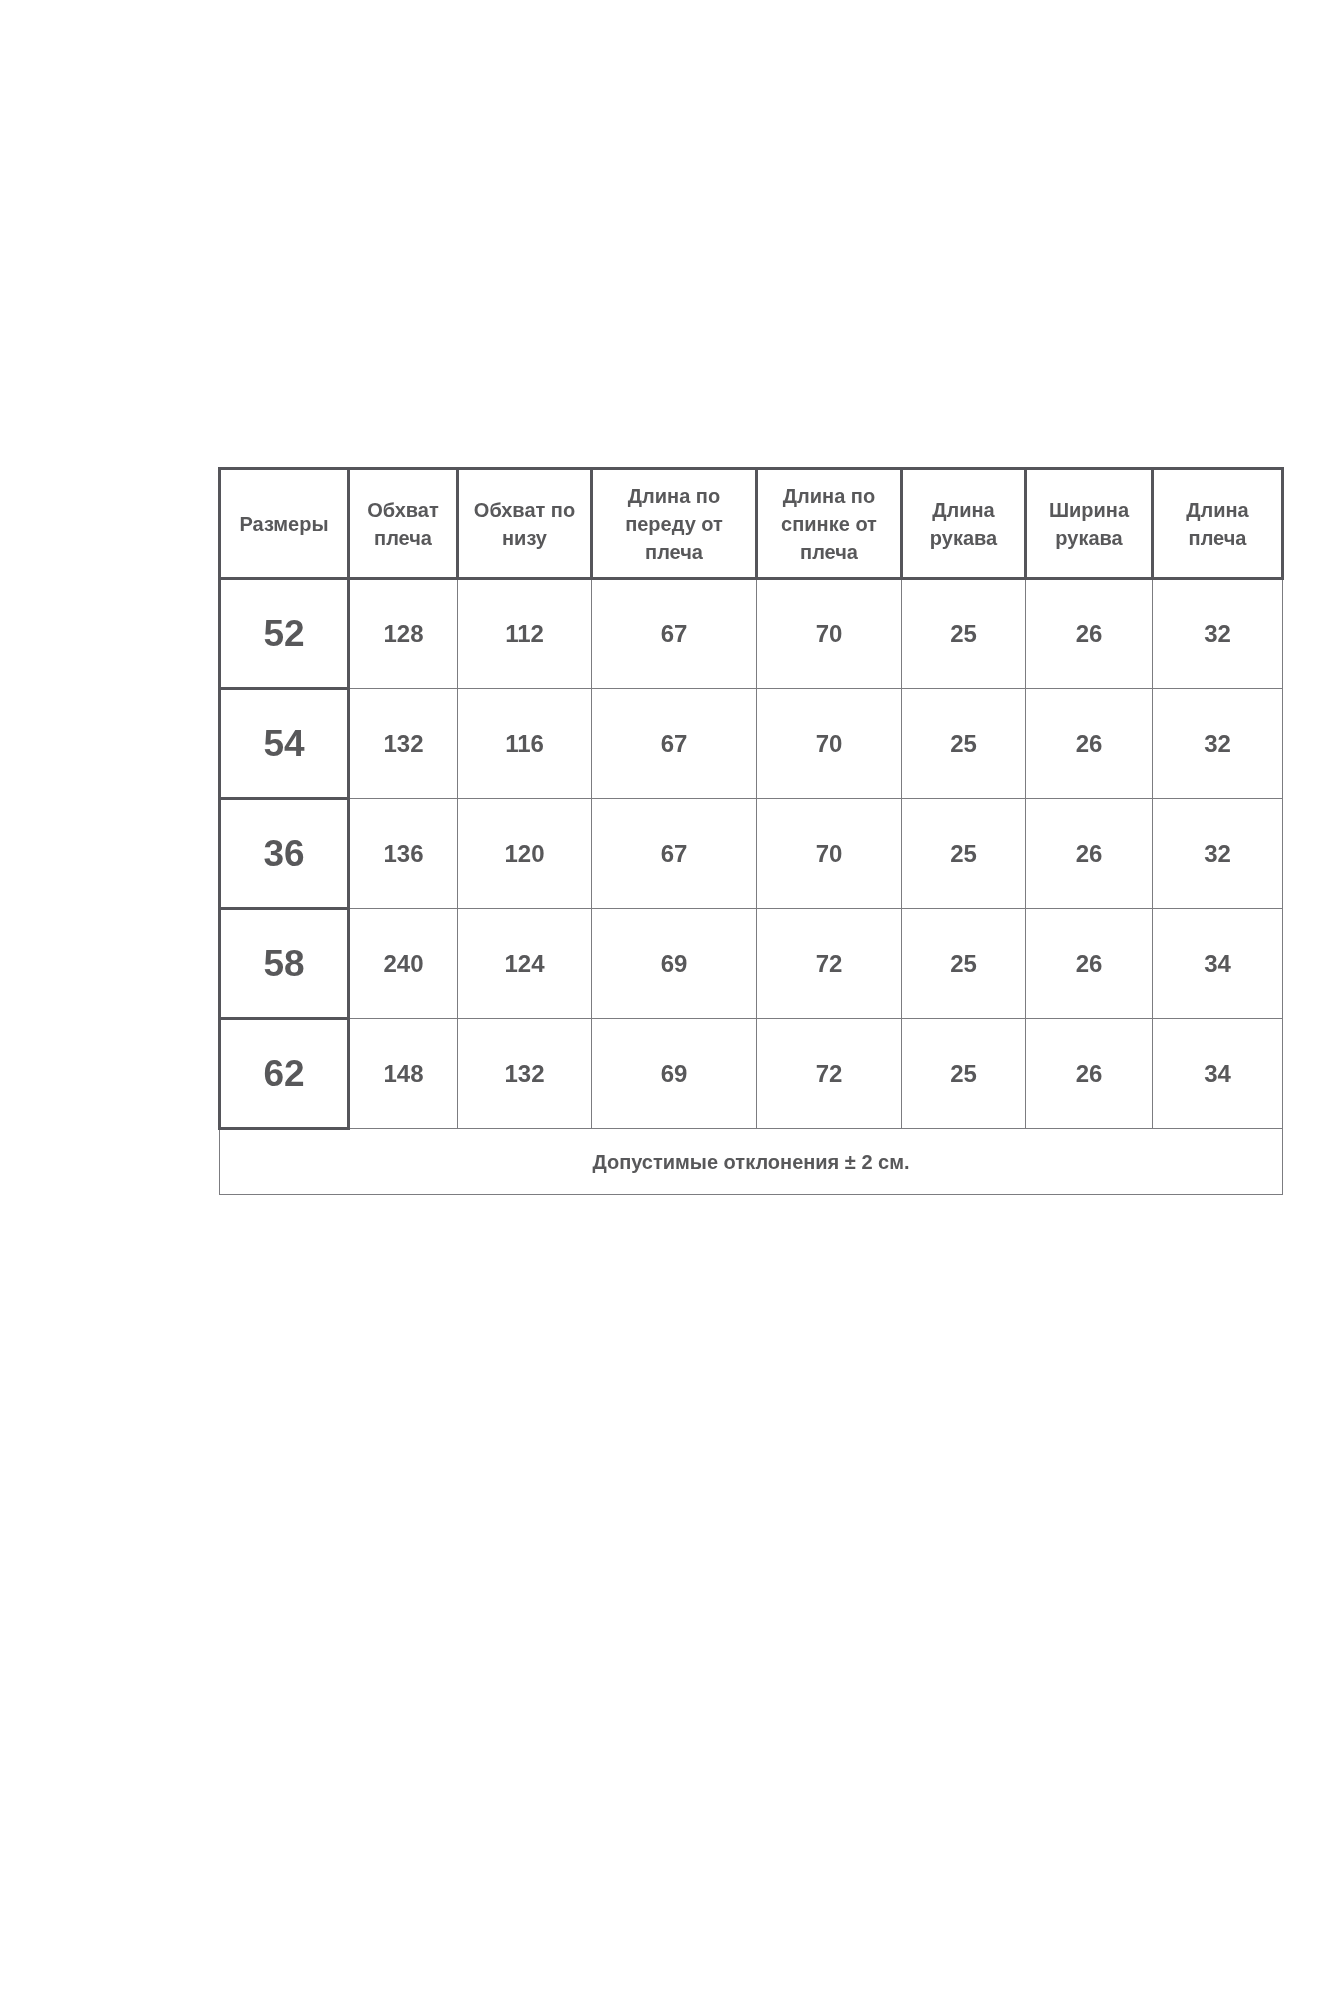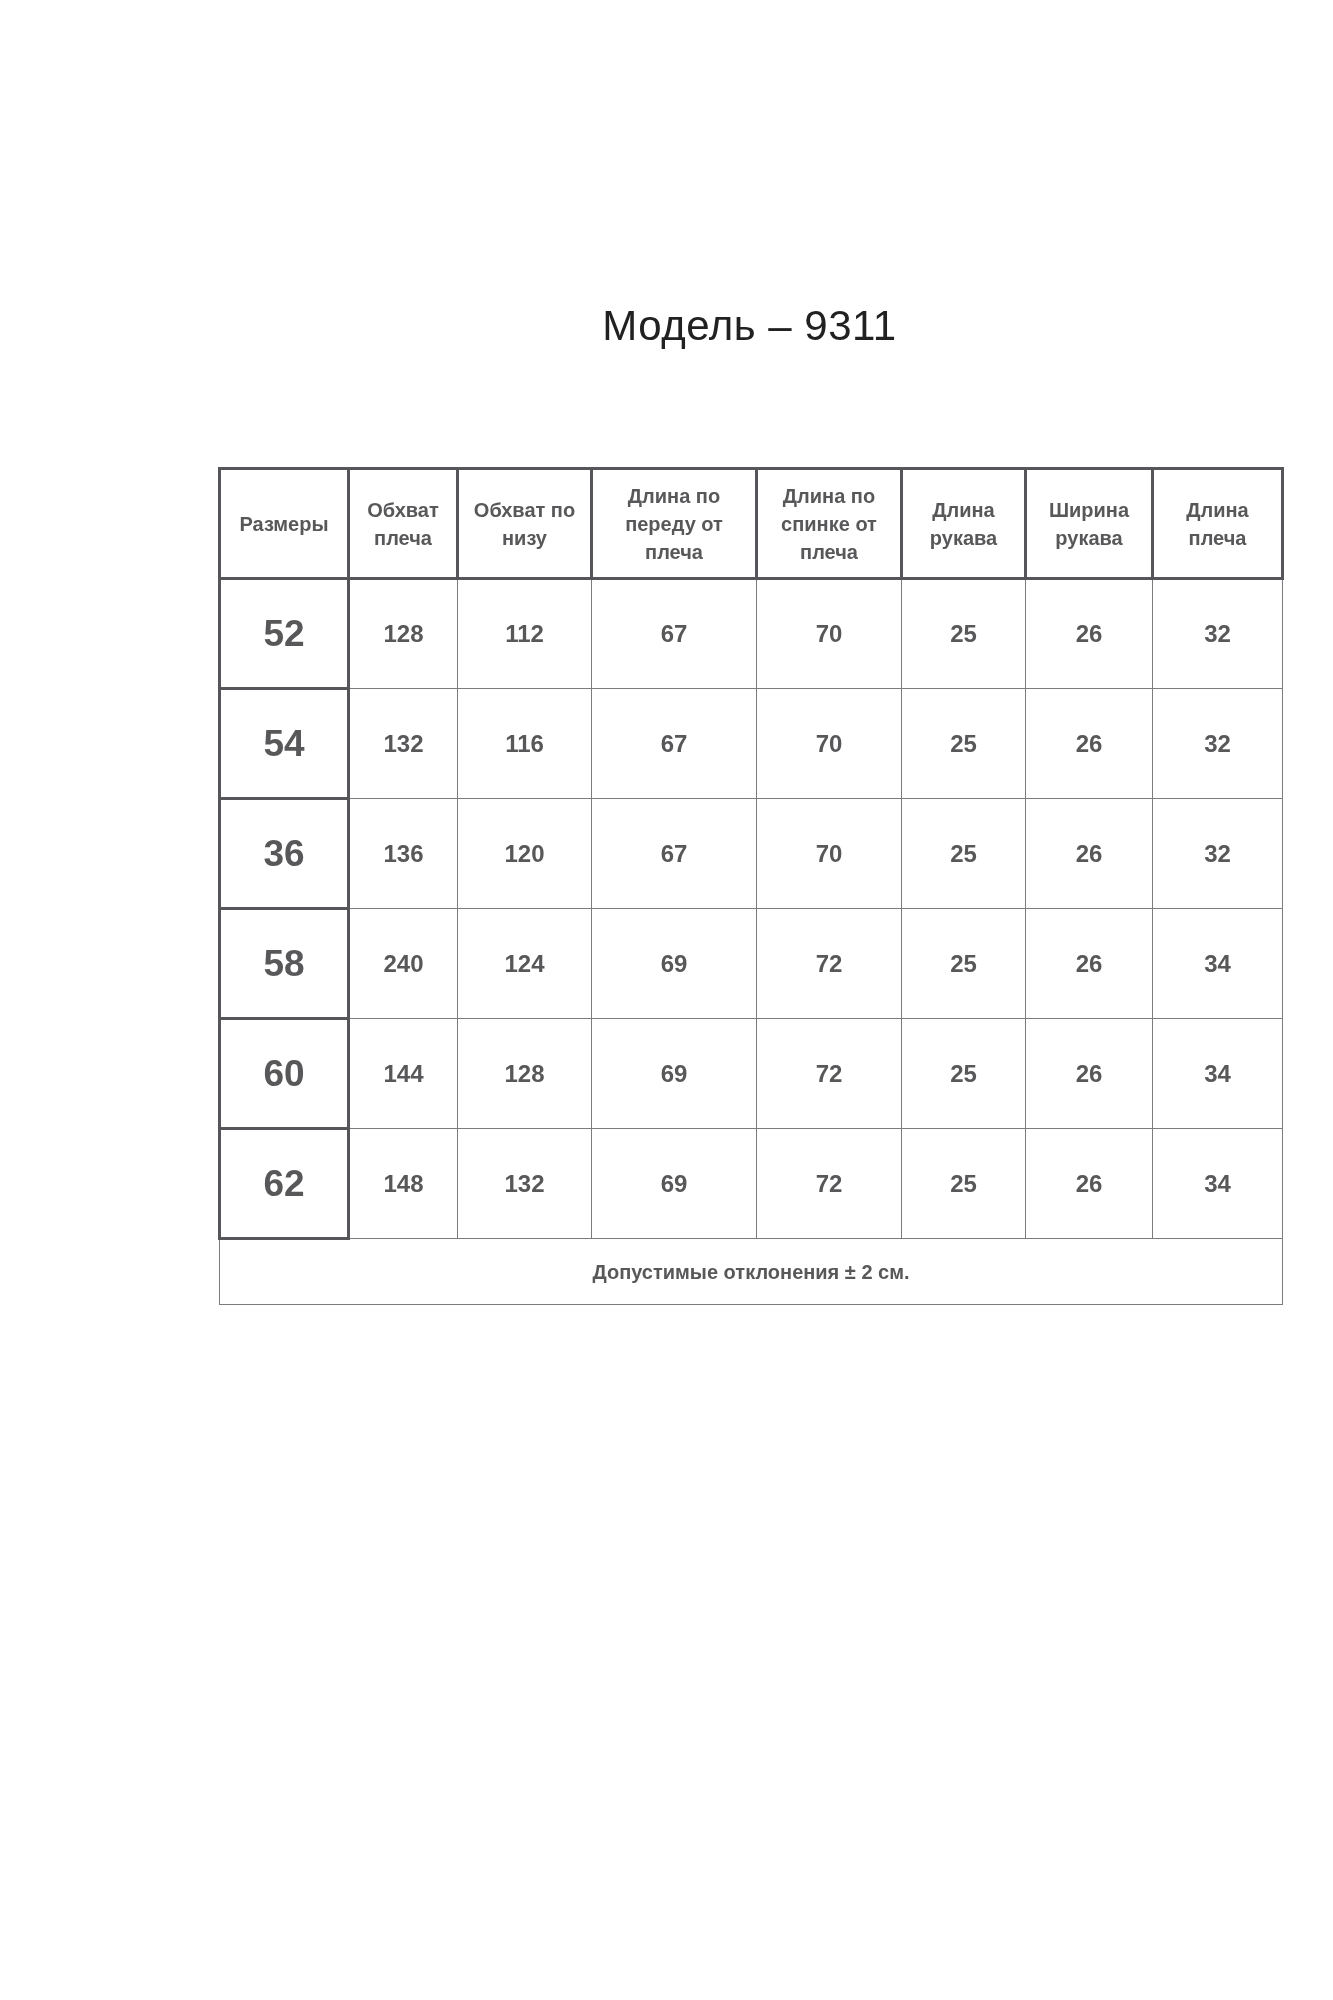--- a/index.html
+++ b/index.html
@@ -92,21 +92,20 @@
     border: 1.5px solid var(--border-thin);
     font-size: 20px;
     font-weight: 700;
     color: var(--text-color);
   }
 </style>
 </head>
 <body>
 
 <div class="page">
-  <h1 class="title">Модель – 9311</h1>
 
   <table class="size-table">
     <colgroup>
       <col class="c1">
         <col class="c2">
         <col class="c3">
         <col class="c4">
       <col class="c5">
         <col class="c6">
         <col class="c7">
@@ -159,30 +158,20 @@
           <th class="size-cell">58</th>
           <td>240</td>
           <td>124</td>
           <td>69</td>
           <td>72</td>
           <td>25</td>
           <td>26</td>
           <td>34</td>
         </tr>
         <tr>
-          <th class="size-cell">60</th>
-          <td>144</td>
-          <td>128</td>
-          <td>69</td>
-          <td>72</td>
-          <td>25</td>
-          <td>26</td>
-          <td>34</td>
-        </tr>
-        <tr>
           <th class="size-cell">62</th>
           <td>148</td>
           <td>132</td>
           <td>69</td>
           <td>72</td>
           <td>25</td>
           <td>26</td>
           <td>34</td>
         </tr>
       </tbody>

